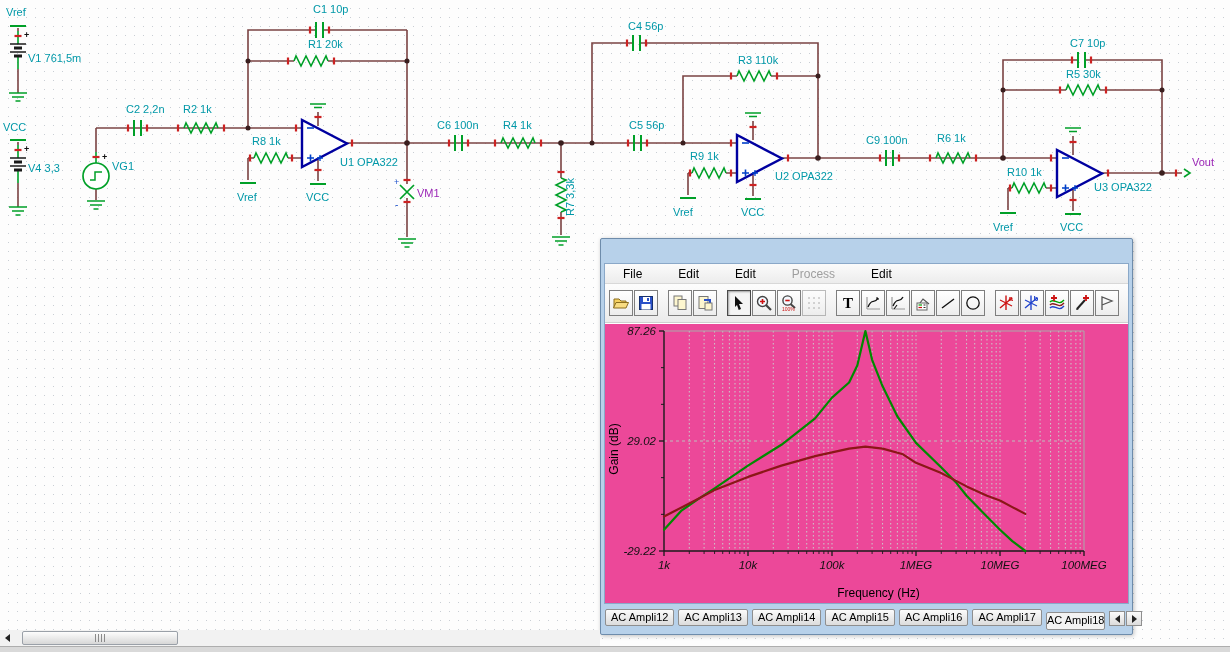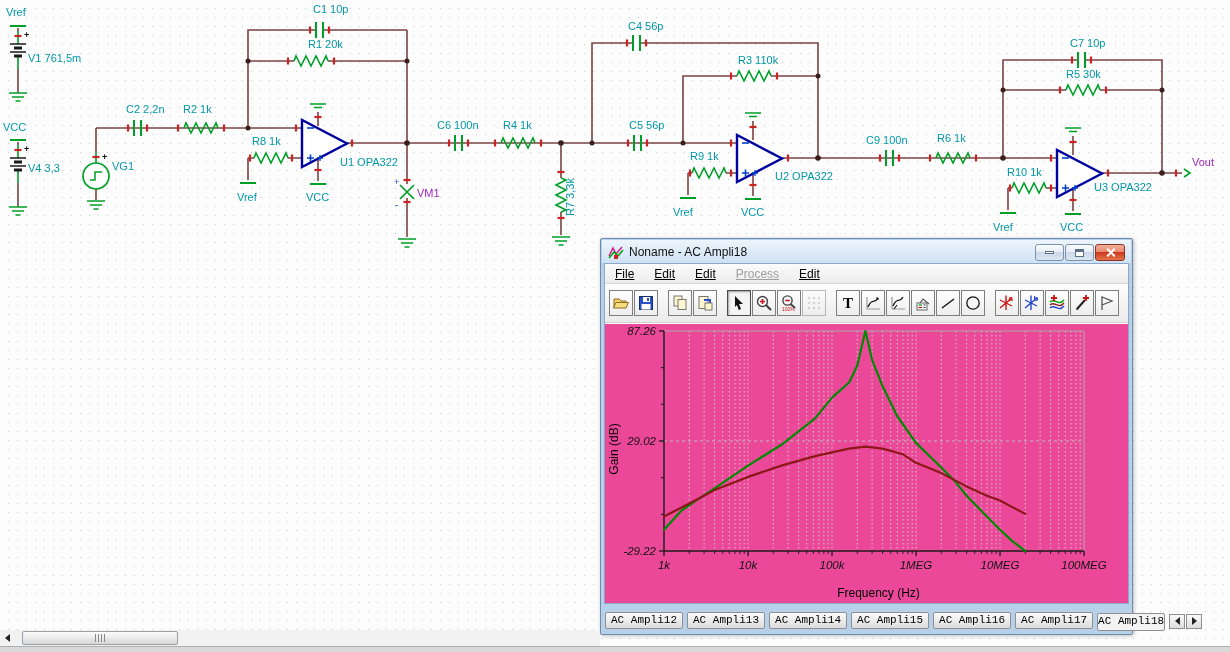--- a/index.html
+++ b/index.html
@@ -34,21 +34,21 @@
   .glyph-close:before, .glyph-close:after { content:""; position:absolute; left:5px; top:0;
     width:2px; height:11px; background:#fff; border-radius:1px; }
   .glyph-close:before { transform:rotate(45deg); }
   .glyph-close:after  { transform:rotate(-45deg); }
 
   .win-content { position:absolute; left:3px; right:3px; top:24px; bottom:30px;
     background:#fff; border:1px solid #8aa8c8; overflow:hidden; }
   .menubar { height:20px; background:linear-gradient(#fbfbfb,#ececec);
     border-bottom:1px solid #d8d8d8; display:flex; align-items:center;
     font-size:12px; color:#000; }
-  .menu-item { padding:2px 10px;text-decoration:underline; }
+  .menu-item { padding:2px 18px; }
   .menu-item.dis { color:#9e9e9e; }
   .toolbar { height:39px; background:linear-gradient(#fdfdfd,#ebebeb);
     border-bottom:1px solid #cfcfcf; display:flex; align-items:center; padding-left:4px; }
   .tbbtn { width:24px; height:26px; border:1px solid #7e7e7e;
     background:linear-gradient(#ffffff,#ededed); display:flex; align-items:center;
     justify-content:center; margin-right:1px; flex:none; }
   .tbbtn.pressed { border-color:#4a4a4a; background:#f4f4f4;
     box-shadow:inset 1px 1px 2px rgba(0,0,0,.35); }
   .tbbtn.dis { opacity:.5; }
   .tbgap { width:9px; flex:none; }
@@ -57,21 +57,21 @@
   .tri.left  { border-top:5px solid transparent; border-bottom:5px solid transparent; border-right:7px solid #222; }
   .tri.right { border-top:5px solid transparent; border-bottom:5px solid transparent; border-left:7px solid #222; }
 
   .plot-panel { position:absolute; left:0; right:0; top:60px; bottom:0; background:#ec4899; }
   .y-title { position:absolute; left:-36px; top:118px; width:90px; height:14px;
     transform:rotate(-90deg); font-size:12px; color:#000; text-align:center; }
   .x-title { position:absolute; left:0; top:262px; width:100%; text-align:center;
     font-size:12px; color:#000;padding-left:24px; }
 
   .tabbar { position:absolute; left:4px; right:4px; bottom:3px; height:24px;
-    display:flex; align-items:center;font-family:Liberation Mono, monospace; }
+    display:flex; align-items:flex-start; }
   .tab { height:17px; margin-top:2px; margin-right:4px; padding:1px 5px;
     font-size:11px; color:#000; background:linear-gradient(#fbfbfb,#dcdcdc);
     border:1px solid #8f8f8f; border-radius:2px; white-space:nowrap; }
   .tab.active { margin-top:5px; height:18px; background:#f3f3f3; padding:1px 0; }
   .tab-arrows { margin-left:auto; margin-top:4px; display:flex; gap:1px; }
   .tab-arrow { width:16px; height:15px; border:1px solid #8f8f8f;
     background:linear-gradient(#fbfbfb,#dcdcdc); display:flex; align-items:center; justify-content:center; }
   .tab-arrow .tri.left  { border-top-width:4px; border-bottom-width:4px; border-right-width:5px; }
   .tab-arrow .tri.right { border-top-width:4px; border-bottom-width:4px; border-left-width:5px; }
 
@@ -344,39 +344,20 @@
     <text class="schlbl" x="1066" y="78">R5 30k</text>
     <text class="schlbl" x="1007" y="176">R10 1k</text>
     <text class="schlbl" x="1094" y="191">U3 OPA322</text>
     <text class="schlbl" x="993" y="231">Vref</text>
     <text class="schlbl" x="1060" y="231">VCC</text>
     <text class="purlbl" x="1192" y="166">Vout</text>
   </g>
 </svg>
 
 <div class="window">
-  <div class="titlebar">
-    <svg class="title-icon" viewBox="0 0 16 16">
-      <path d="M1,12 L5,4 L8,10 L14,3" stroke="#D02090" stroke-width="1.5" fill="none"></path>
-      <path d="M1,14 L6,8 L10,12 L15,6" stroke="#00A000" stroke-width="1.5" fill="none"></path>
-      <rect x="6" y="11" width="4" height="4" fill="#CC2222"></rect>
-    </svg>
-    <span class="title-text">Noname - AC Ampli18</span>
-    <div class="winbtns">
-      <div class="wbtn">
-          <div class="glyph-min"></div>
-        </div>
-      <div class="wbtn">
-          <div class="glyph-max"></div>
-        </div>
-      <div class="wbtn close">
-          <div class="glyph-close"></div>
-        </div>
-    </div>
-  </div>
 
   <div class="win-content">
     <div class="menubar">
       <span class="menu-item">File</span>
       <span class="menu-item">Edit</span>
       <span class="menu-item">Edit</span>
       <span class="menu-item dis">Process</span>
       <span class="menu-item">Edit</span>
     </div>
 

